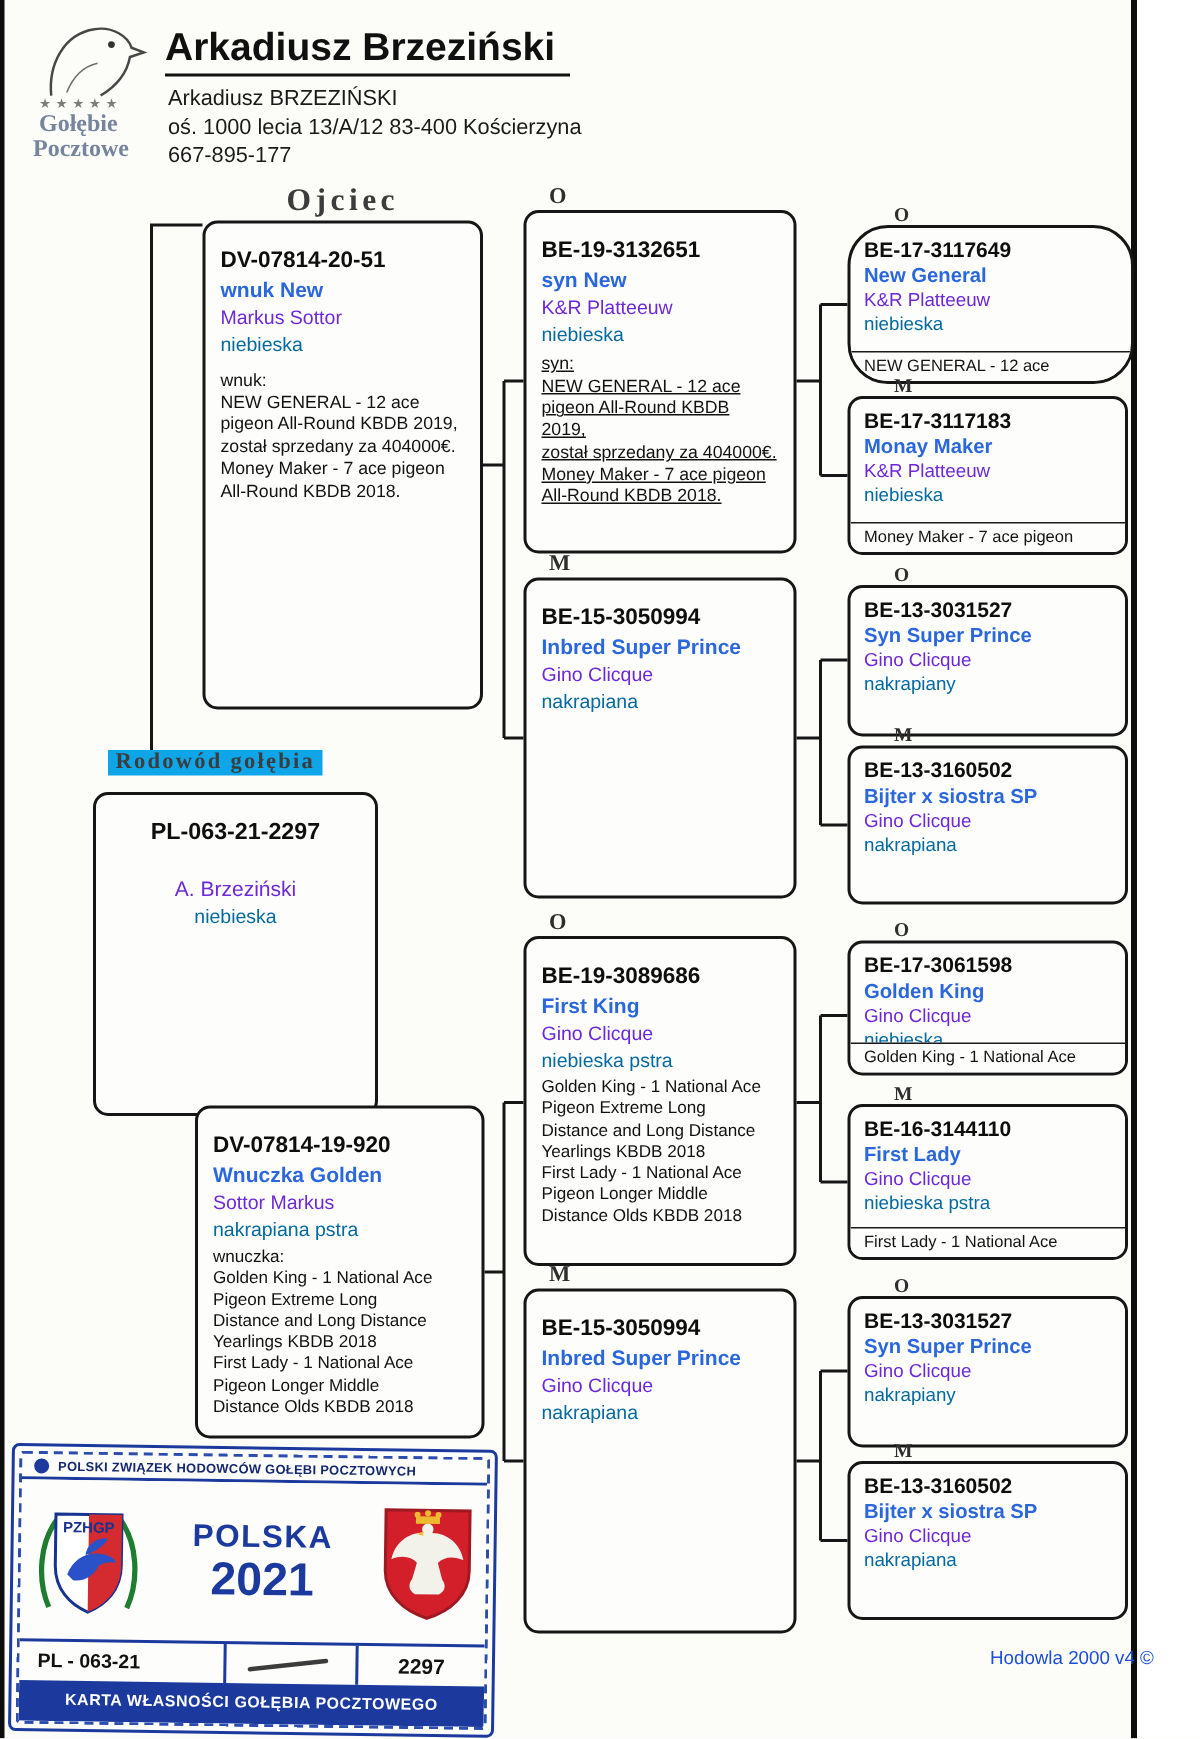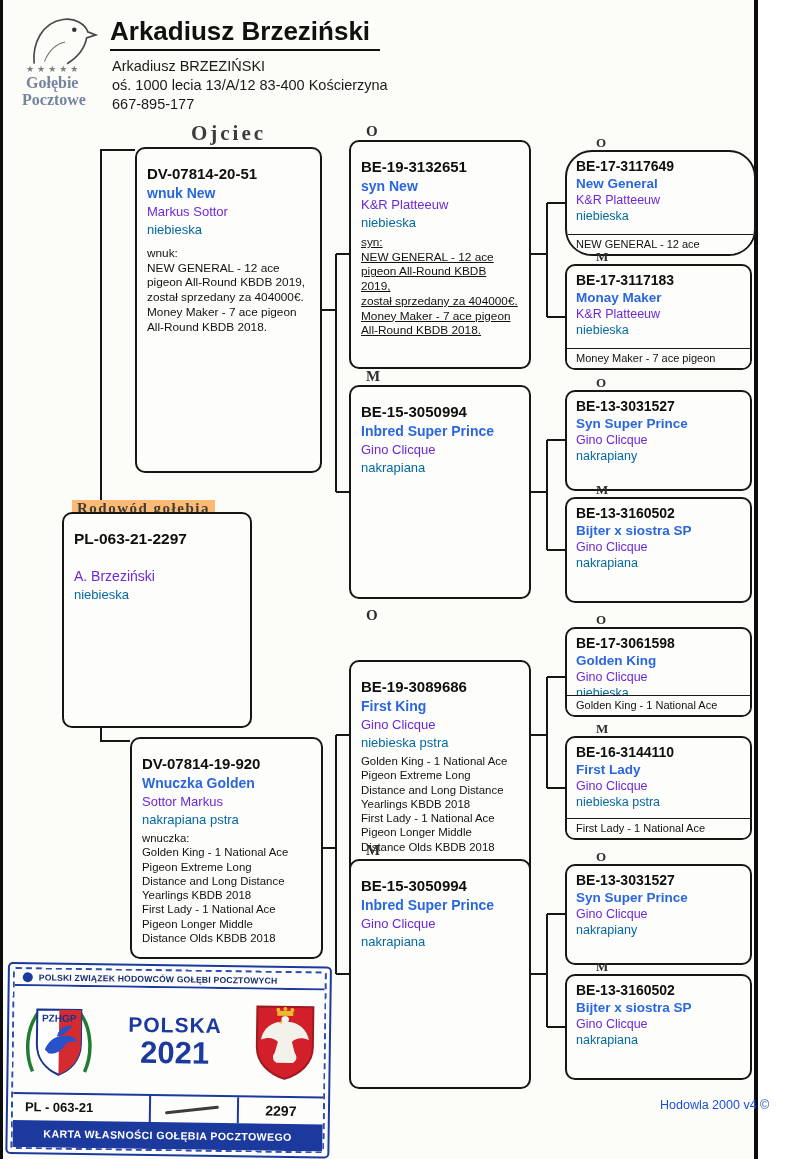--- a/index.html
+++ b/index.html
@@ -37,21 +37,21 @@
   .pbox.g4 .ring { font-size:14px; margin-bottom:2px; }
   .pbox.g4 .pname { font-size:13.5px; margin-bottom:2px; }
   .pbox.g4 .breeder { font-size:12.5px; margin-bottom:2px; }
   .pbox.g4 .pcolor { font-size:12.5px; }
   .note { position:absolute; left:0; right:0; bottom:0; border-top:1.5px solid #1a1a1a; padding:3px 9px 4px; font-size:11px; color:#121212; background:#fdfdfb; }
   .subject-gap { margin-top:20px; }
   .subject .ring { font-size:15.5px; }
   .subject .breeder { font-size:14px; }
 
   .seclabel { position:absolute; font-family:"Liberation Serif","DejaVu Serif",serif; font-weight:bold; color:#3c3c3c; letter-spacing:3px; font-size:21px; text-align:center; }
-  .ped-label { position:absolute; font-family:"Liberation Serif","DejaVu Serif",serif; font-weight:bold; color:#3c3c3c; letter-spacing:1.5px; font-size:15px; background:#fdba74; padding:0 5px; }
+  .ped-label { position:absolute; font-family:"Liberation Serif","DejaVu Serif",serif; font-weight:bold; color:#3c3c3c; letter-spacing:1.5px; font-size:15px; background:#0ea5e9; padding:0 5px; }
   .omtag { position:absolute; font-family:"Liberation Serif","DejaVu Serif",serif; font-weight:bold; color:#2e2e2e; font-size:15px; }
   .omtag.g4 { font-size:13px; }
 
   
   .stamp-card { position:absolute; left:8px; top:962px; width:324px; height:192px; background:#fdfdfc; border:2px solid #1c3a9e; border-radius:5px; transform:rotate(0.8deg); transform-origin:top left; }
   .stamp-inner { position:absolute; inset:3px; border:2px dashed #2c4cae; border-radius:3px; display:flex; flex-direction:column; overflow:hidden; }
   .fed-row { display:flex; align-items:center; gap:6px; padding:3px 8px 2px; border-bottom:2px solid #1c3a9e; }
   .fed-dot { width:10px; height:10px; border-radius:50%; background:#1c3a9e; flex:0 0 auto; }
   .fed-text { font-size:8.6px; font-weight:bold; color:#14286e; letter-spacing:0.2px; }
   .stamp-main { flex:1; display:flex; align-items:center; justify-content:space-between; padding:2px 8px; background:#fdfdfc; }
@@ -97,21 +97,21 @@
 
   <div class="page-title">Arkadiusz Brzeziński</div>
   <div class="owner-line owner-name">Arkadiusz BRZEZIŃSKI</div>
   <div class="owner-line owner-address">oś. 1000 lecia 13/A/12 83-400 Kościerzyna</div>
   <div class="owner-line owner-phone">667-895-177</div>
 
   <div class="seclabel" style="left:135px; top:121px; width:187px;">Ojciec</div>
   <div class="seclabel" style="left:130px; top:753px; width:193px;">Matka</div>
   <div class="ped-label" style="left:72px; top:500px;">Rodowód gołębia</div>
 
-  <div class="pbox subject" style="left:62px; top:512px; width:190px; height:216px;">
+  <div class="pbox subject" style="left:62px; top:528px; width:190px; height:216px;text-align:center;">
     <div class="ring">PL-063-21-2297</div>
     <div class="breeder subject-gap">A. Brzeziński</div>
     <div class="pcolor">niebieska</div>
   </div>
 
   <div class="pbox" style="left:135px; top:147px; width:187px; height:326px;">
     <div class="ring">DV-07814-20-51</div>
     <div class="pname">wnuk New</div>
     <div class="breeder">Markus Sottor</div>
     <div class="pcolor">niebieska</div>
@@ -154,21 +154,21 @@
 
   <div class="omtag" style="left:366px; top:368px;">M</div>
   <div class="pbox" style="left:349px; top:385px; width:182px; height:214px;">
     <div class="ring">BE-15-3050994</div>
     <div class="pname">Inbred Super Prince</div>
     <div class="breeder">Gino Clicque</div>
     <div class="pcolor">nakrapiana</div>
   </div>
 
   <div class="omtag" style="left:366px; top:607px;">O</div>
-  <div class="pbox" style="left:349px; top:624px; width:182px; height:220px;margin-top:36px;">
+  <div class="pbox" style="left:349px; top:624px; width:182px; height:220px;">
     <div class="ring">BE-19-3089686</div>
     <div class="pname">First King</div>
     <div class="breeder">Gino Clicque</div>
     <div class="pcolor">niebieska pstra</div>
     <div class="pdesc" style="margin-top:4px; font-size:11.4px;">Golden King - 1 National Ace
 Pigeon Extreme Long
 Distance and Long Distance
 Yearlings KBDB 2018
 First Lady - 1 National Ace
 Pigeon Longer Middle

